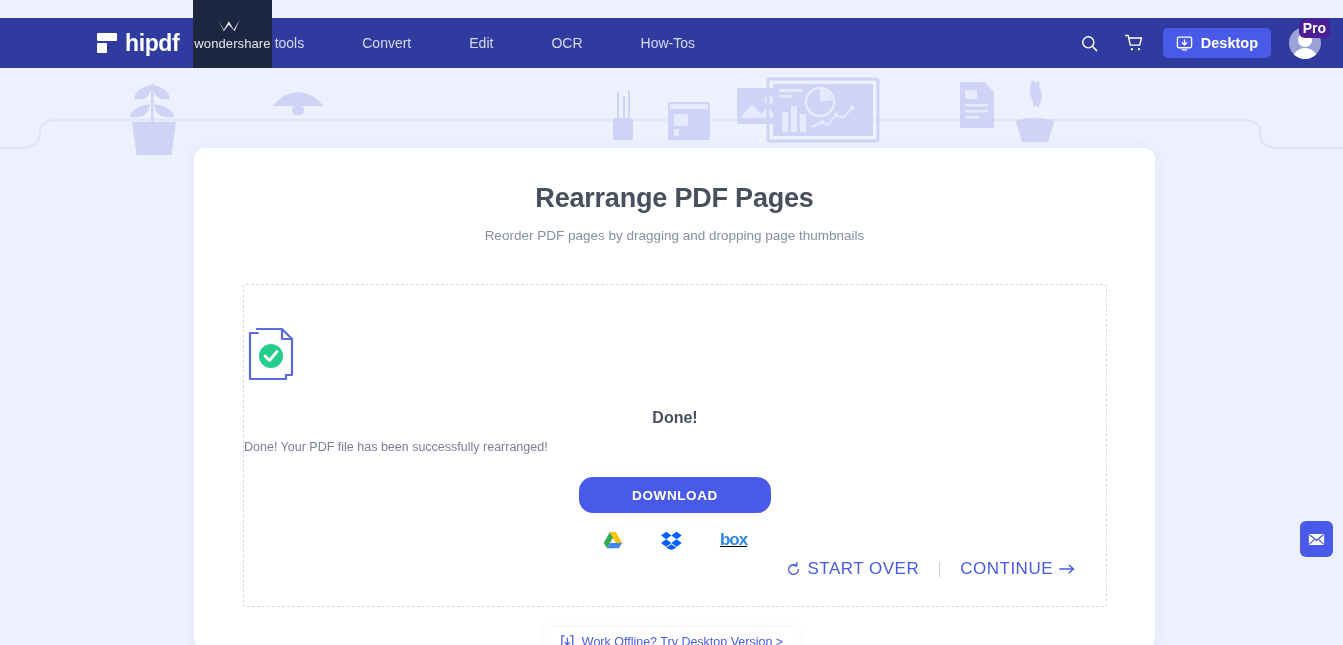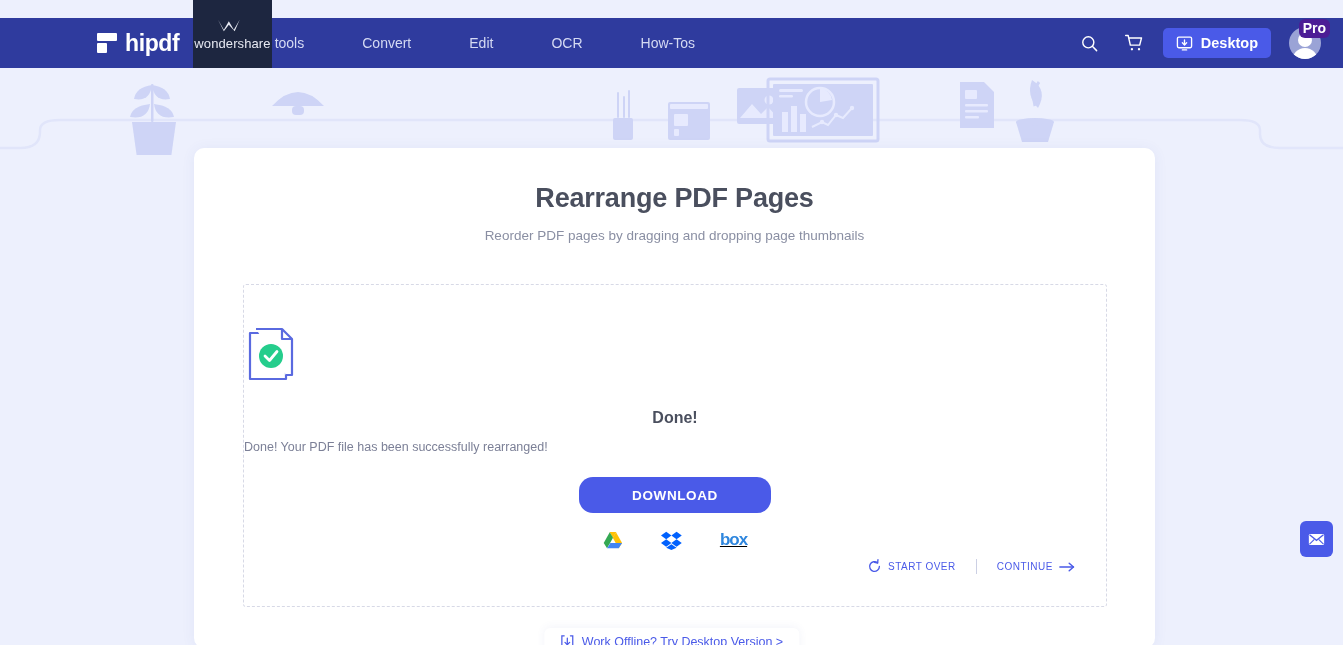--- a/index.html
+++ b/index.html
@@ -100,21 +100,21 @@
 
   .clouds {
     position: absolute; left: 50%; transform: translateX(-50%); top: 245px;
     display: flex; align-items: center; gap: 38px; text-decoration: underline;
   }
   .cloud-ico { cursor: pointer; display: flex; align-items: center; }
   .box-logo { color: #2e86de; font-size: 17px; font-weight: bold; letter-spacing: -1px; font-family: "Liberation Sans", sans-serif; }
 
   .actions {
     position: absolute; right: 30px; top: 274px; display: flex; align-items: center;
-    font-size: 10px; letter-spacing: .5px;
+    font-size: 17px; letter-spacing: .5px;
   }
   .act-link { display: flex; align-items: center; color: #4a5ae8; cursor: pointer; }
   .act-link .txt { margin: 0 6px; }
   .act-sep { width: 1px; height: 15px; background: #ccd0e4; margin: 0 14px; }
 
   
   .offline {
     position: absolute; left: 50%; transform: translateX(-50%); top: 628px;
     background: #fff; border-radius: 6px 6px 0 0; padding: 7px 16px 8px;
     display: flex; align-items: center; gap: 8px; z-index: 15;

